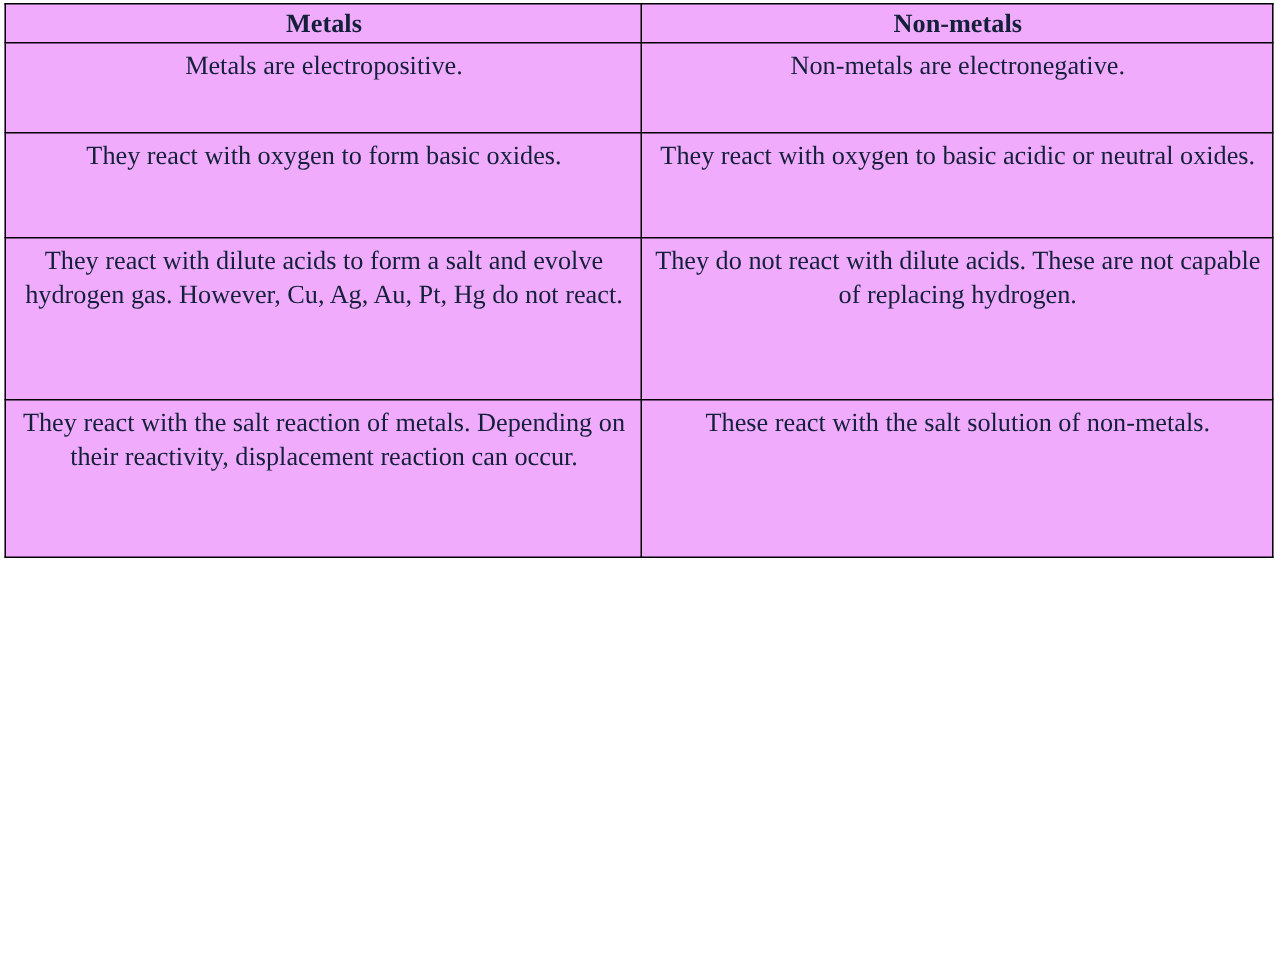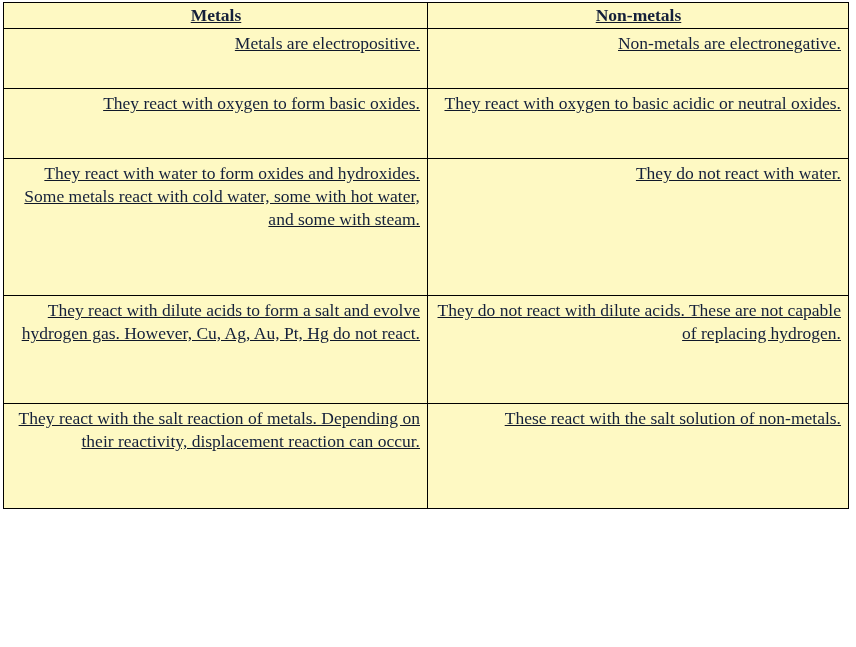--- a/index.html
+++ b/index.html
@@ -21,22 +21,21 @@
     top: 2px;
     width: 845px;
     height: 637px;
     box-sizing: border-box;
   }
 
   table.comparison-table {
     border-collapse: collapse;
     width: 845px;
     table-layout: fixed;
-    background: #fef9c3;
-    text-decoration: underline;
+    background: #f0abfc;
   }
 
   table.comparison-table col.col-metals { width: 424px; }
   table.comparison-table col.col-nonmetals { width: 421px; }
 
   table.comparison-table th,
   table.comparison-table td {
     border: 1px solid #000000;
     vertical-align: top;
     box-sizing: border-box;
@@ -49,21 +48,21 @@
   table.comparison-table th {
     text-align: center;
     font-weight: bold;
     height: 26px;
     padding-top: 1px;
     padding-bottom: 2px;
     line-height: 22px;
   }
 
   table.comparison-table td {
-    text-align: right;
+    text-align: center;
   }
 
   
   tr.row-h-60  td { height: 60px; }
   tr.row-h-70  td { height: 70px; }
   tr.row-h-50  td { height: 50px; }
   tr.row-h-137 td { height: 137px; }
   tr.row-h-108 td { height: 108px; }
   tr.row-h-105 td { height: 105px; }
   tr.row-h-81  td { height: 81px; }
@@ -85,24 +84,20 @@
     </thead>
     <tbody>
       <tr class="row-h-60">
         <td>Metals are electropositive.</td>
         <td>Non-metals are electronegative.</td>
       </tr>
       <tr class="row-h-70">
         <td>They react with oxygen to form basic oxides.</td>
         <td>They react with oxygen to basic acidic or neutral oxides.</td>
       </tr>
-      <tr class="row-h-137">
-        <td>They react with water to form oxides and hydroxides. Some metals react with cold water, some with hot water, and some with steam.</td>
-        <td>They do not react with water.</td>
-      </tr>
       <tr class="row-h-108">
         <td>They react with dilute acids to form a salt and evolve hydrogen gas. However, Cu, Ag, Au, Pt, Hg do not react.</td>
         <td>They do not react with dilute acids. These are not capable of replacing hydrogen.</td>
       </tr>
       <tr class="row-h-105">
         <td>They react with the salt reaction of metals. Depending on their reactivity, displacement reaction can occur.</td>
         <td>These react with the salt solution of non-metals.</td>
       </tr>
     </tbody>
   </table>

